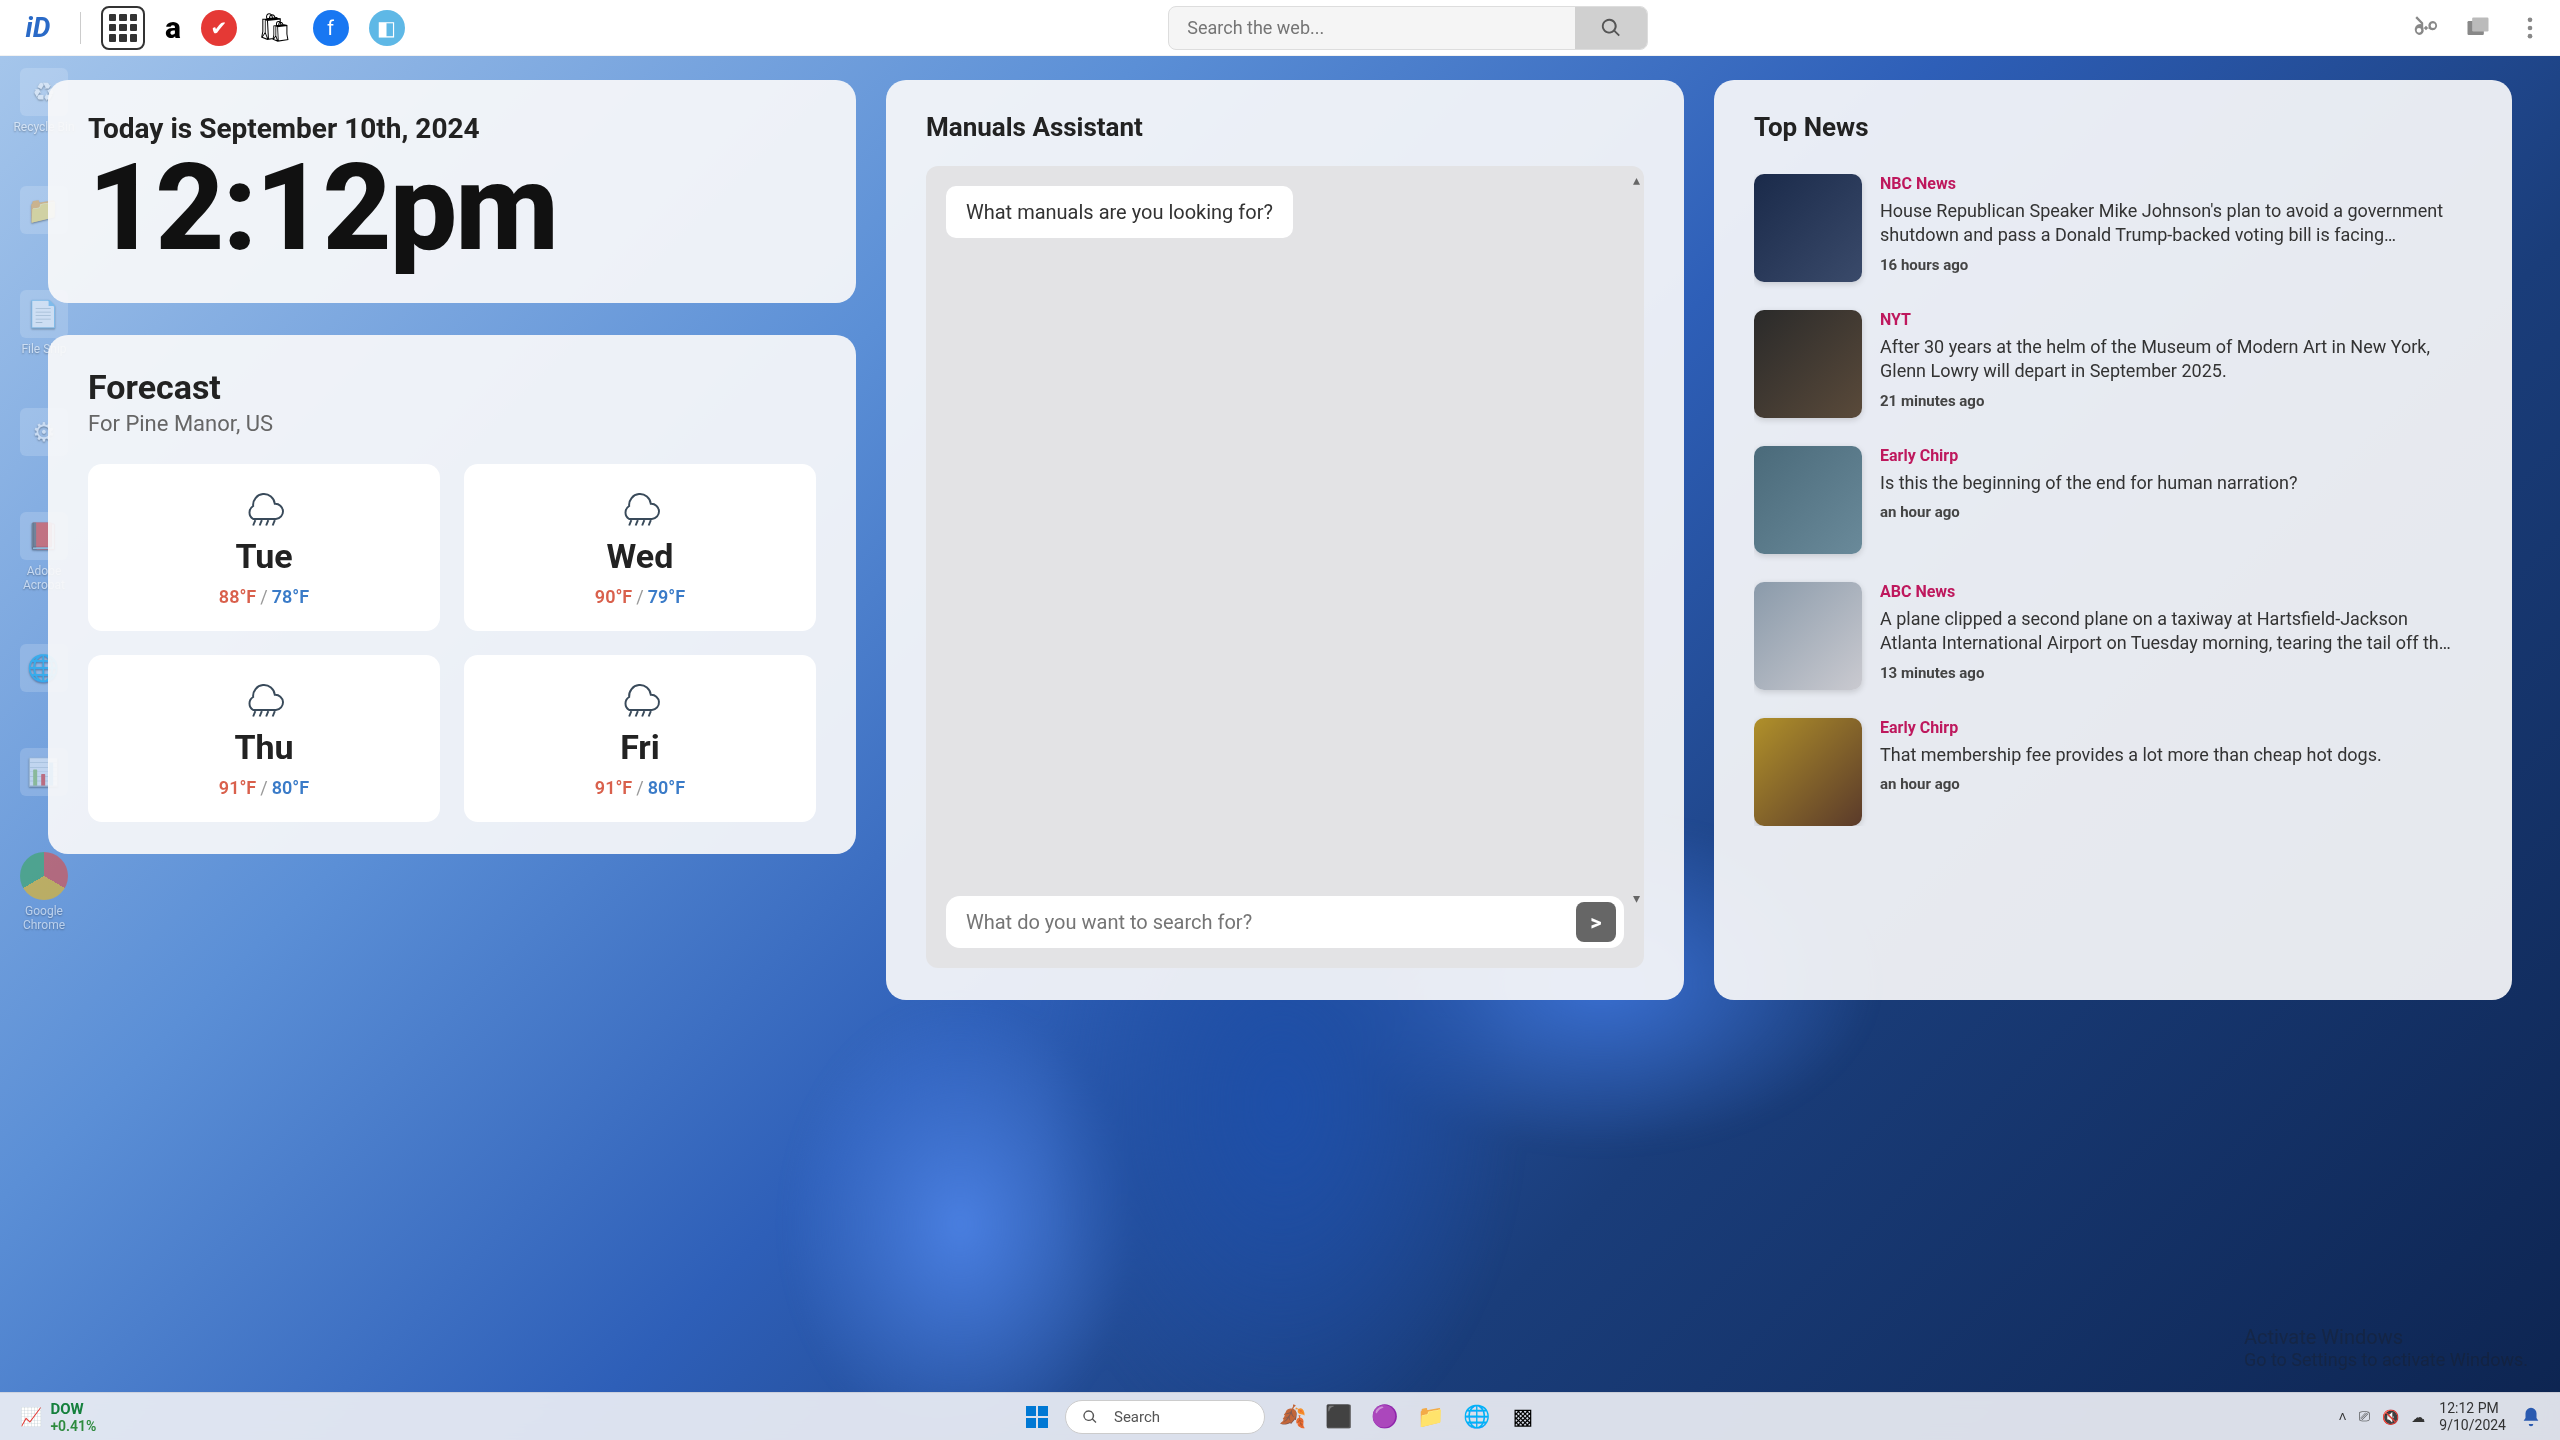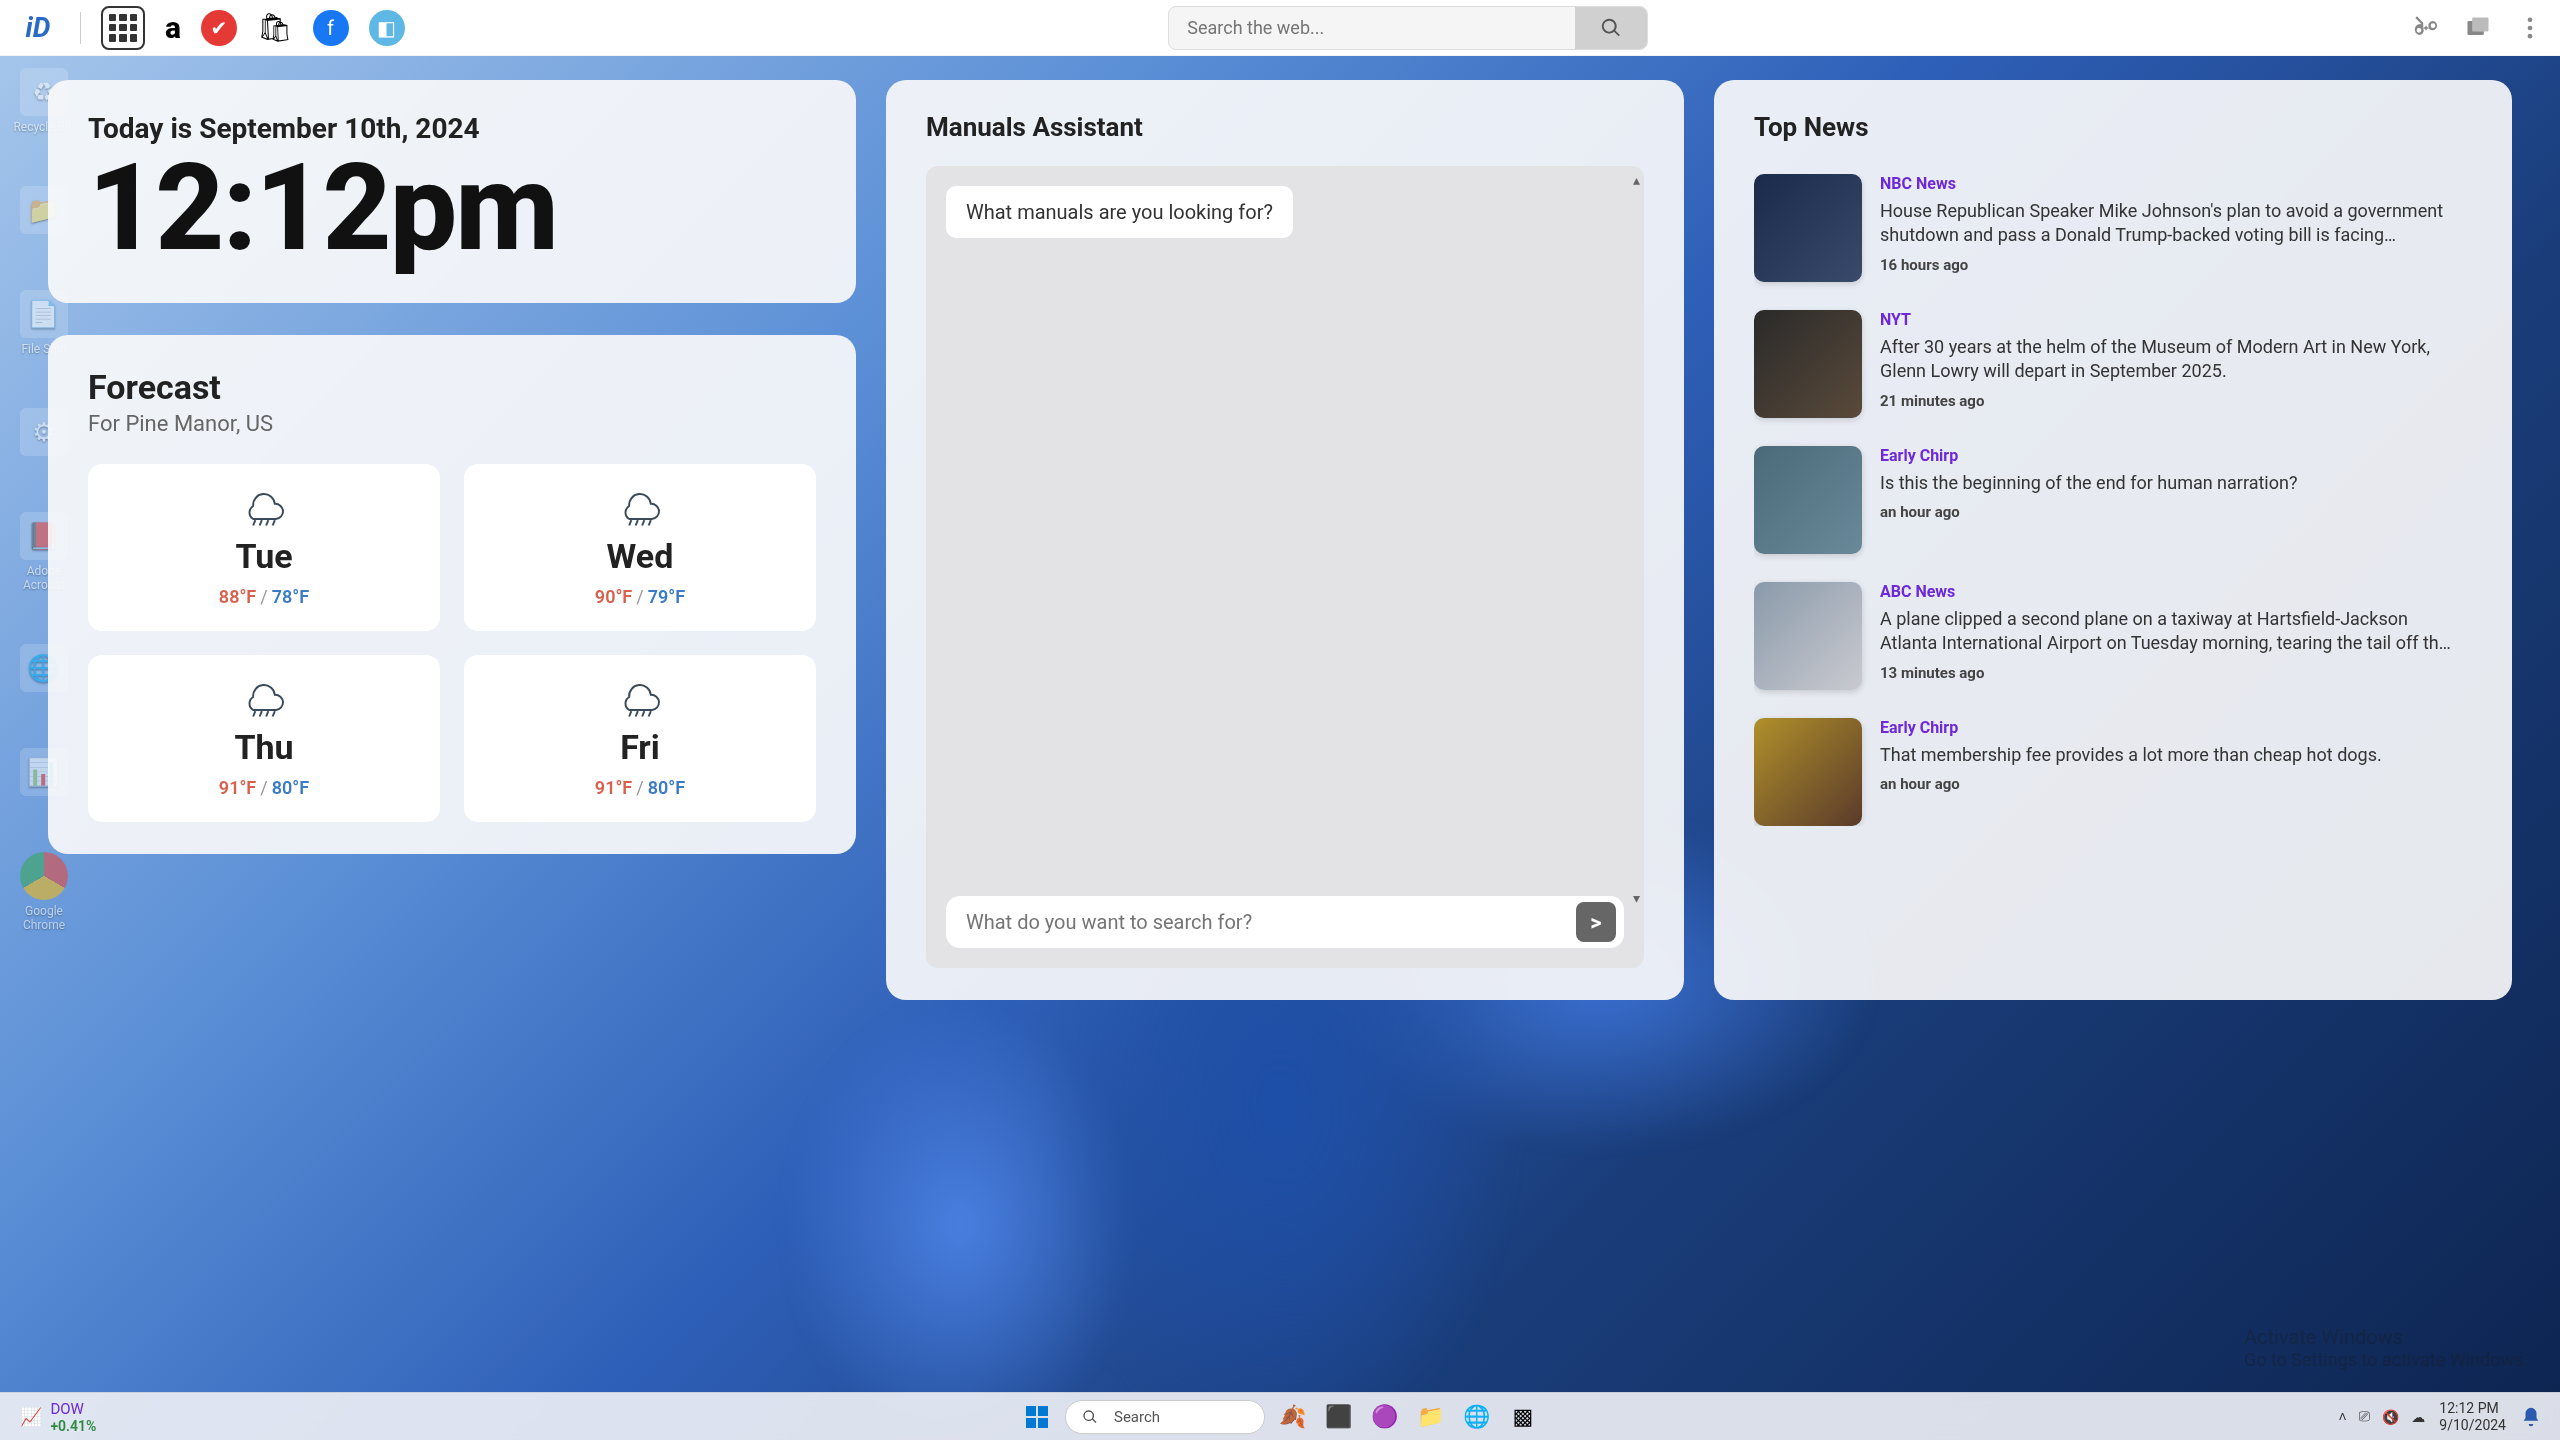--- a/index.html
+++ b/index.html
@@ -67,34 +67,34 @@
 .news-title { font-size: 26px; font-weight: 700; color: #222; }
 .news-list { margin-top: 32px; overflow-y: auto; padding-right: 12px; display: flex; flex-direction: column; gap: 28px; }
 .news-item { display: flex; gap: 18px; cursor: pointer; }
 .news-thumb { width: 108px; height: 108px; border-radius: 10px; flex-shrink: 0; background: #6a788a; box-shadow: 0 2px 6px rgba(0,0,0,.15); }
 .news-thumb.t0 { background: linear-gradient(135deg,#1a2a4a,#3a4a6a); }
 .news-thumb.t1 { background: linear-gradient(135deg,#2a2a2a,#5a4a3a); }
 .news-thumb.t2 { background: linear-gradient(135deg,#4a6a7a,#6a8a9a); }
 .news-thumb.t3 { background: linear-gradient(135deg,#8a9aaa,#cacad0); }
 .news-thumb.t4 { background: linear-gradient(135deg,#b0902a,#5a3a2a); }
 .news-body { flex: 1; }
-.news-src { font-size: 16px; font-weight: 700; color: #6d28d9; }
+.news-src { font-size: 16px; font-weight: 700; color: #be185d; }
 .news-head { font-size: 18px; color: #333; line-height: 1.35; margin-top: 6px; display: -webkit-box; -webkit-line-clamp: 2; -webkit-box-orient: vertical; overflow: hidden; }
 .news-time { font-size: 15px; font-weight: 700; color: #444; margin-top: 8px; }
 
 
 .desktop-icons { position: absolute; left: 12px; top: 68px; z-index: 1; display: flex; flex-direction: column; gap: 52px; opacity: .55; }
 .dicon { width: 64px; text-align: center; font-size: 12px; color: #fff; text-shadow: 0 1px 2px rgba(0,0,0,.6); }
 .dicon .ibox { width: 48px; height: 48px; margin: 0 auto 4px; border-radius: 6px; background: rgba(255,255,255,.3); display: flex; align-items: center; justify-content: center; font-size: 26px; }
 
 
 .taskbar { position: absolute; bottom: 0; left: 0; right: 0; height: 48px; background: rgba(235,238,244,.92); backdrop-filter: blur(8px); display: flex; align-items: center; z-index: 20; border-top: 1px solid rgba(0,0,0,.08); }
 .tb-left { display: flex; align-items: center; gap: 8px; padding-left: 20px; font-size: 15px; }
 .tb-left .stock-icon { font-size: 18px; }
-.tb-left .stock-name { font-weight: 400; color: #6d28d9; }
+.tb-left .stock-name { font-weight: 700; color: #15803d; }
 .tb-left .stock-val { color: #2e8b3e; font-weight: 600; font-size: 14px; }
 .tb-center { position: absolute; left: 50%; transform: translateX(-50%); display: flex; align-items: center; gap: 10px; }
 .tb-icon { width: 36px; height: 36px; display: flex; align-items: center; justify-content: center; border-radius: 4px; cursor: pointer; font-size: 22px; }
 .win-logo { display: grid; grid-template-columns: 1fr 1fr; grid-template-rows: 1fr 1fr; gap: 2px; width: 22px; height: 22px; }
 .win-logo span { background: #0078d4; }
 .tb-search { display: flex; align-items: center; gap: 16px; background: #fff; border-radius: 18px; padding: 6px 16px; height: 34px; border: 1px solid #ccc; width: 200px; }
 .tb-search svg { width: 16px; height: 16px; fill: #555; }
 .tb-search span { font-size: 15px; color: #555; }
 .tb-right { margin-left: auto; display: flex; align-items: center; gap: 14px; padding-right: 18px; font-size: 14px; color: #333; }
 .tb-tray { display: flex; align-items: center; gap: 12px; }

